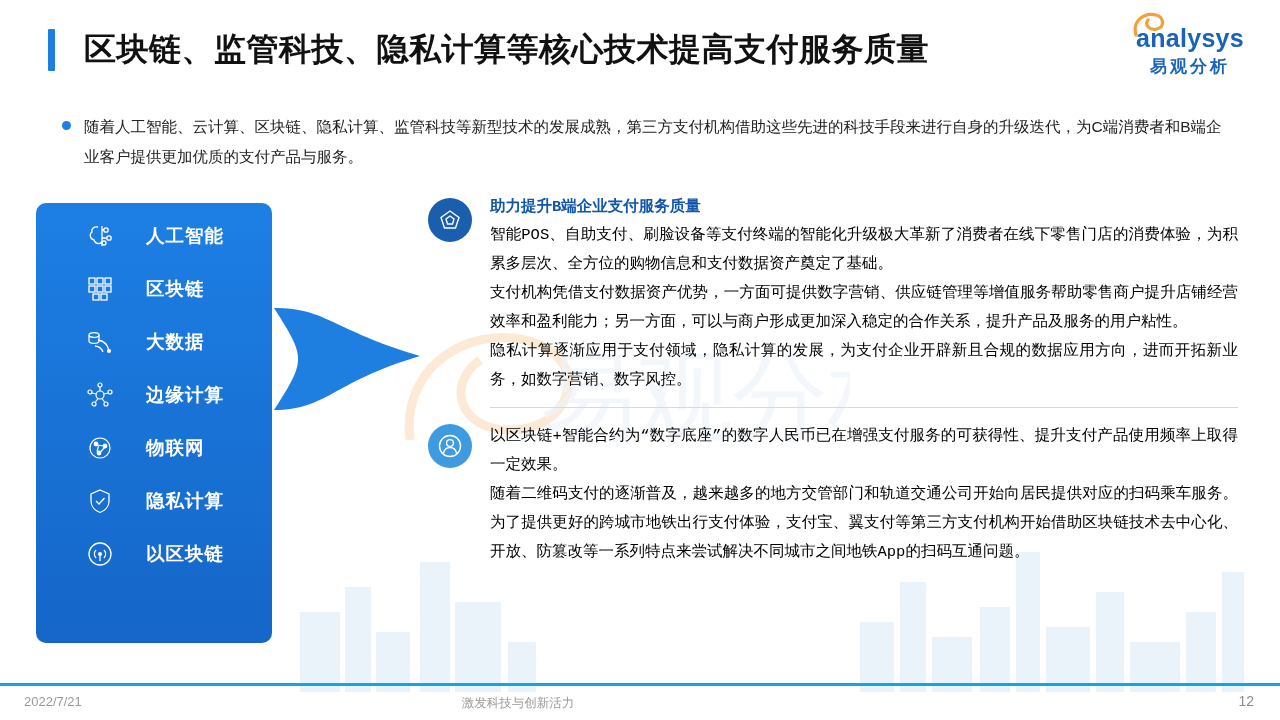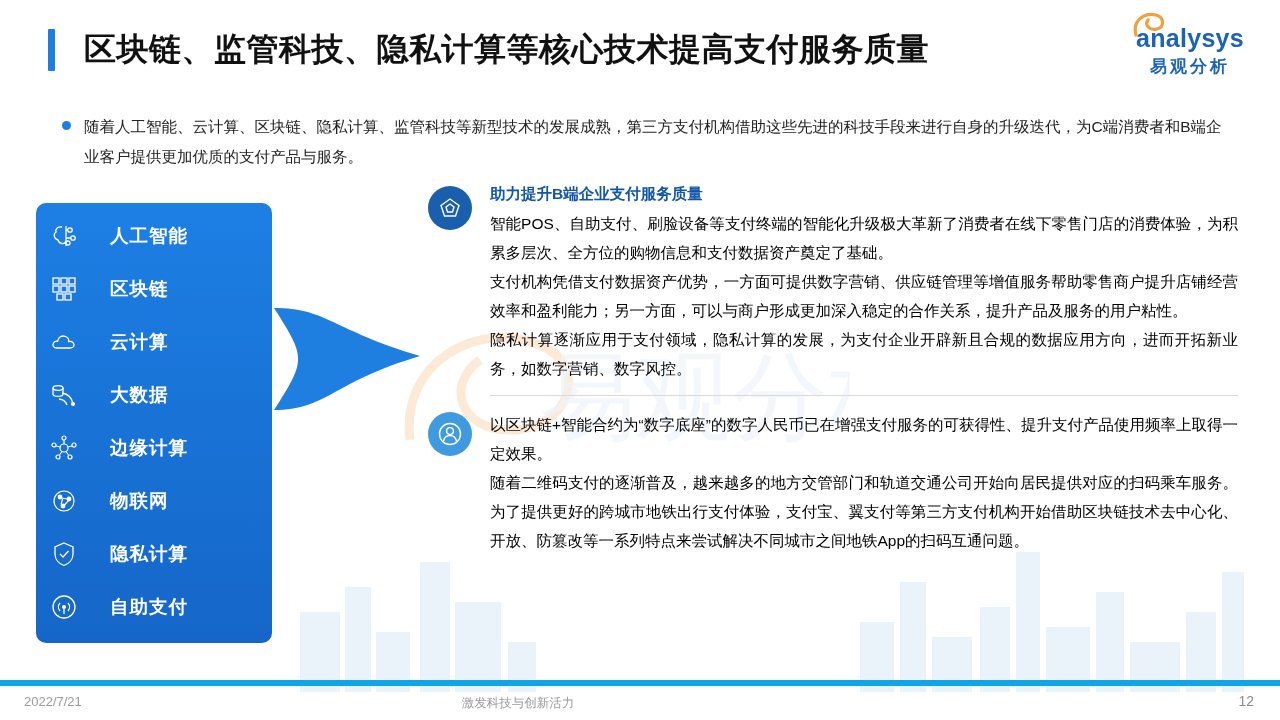--- a/index.html
+++ b/index.html
@@ -115,20 +115,21 @@
     position: absolute;
     left: 36px;
     top: 203px;
     width: 236px;
     height: 440px;
     background: linear-gradient(180deg, #1d7fe4 0%, #1566c8 100%);
     border-radius: 10px;
     z-index: 2;
     padding-top: 6px;
     box-sizing: border-box;
+    padding-left: 36px;
   }
   .tech-item {
     height: 53px;
     display: flex;
     align-items: center;
     color: #ffffff;
   }
   .tech-icon {
     width: 56px;
     display: flex;
@@ -148,23 +149,24 @@
     position: absolute;
     left: 272px;
     top: 300px;
     z-index: 2;
   }
 
   
   .content {
     position: absolute;
     left: 428px;
-    top: 184px;
+    top: 196px;
     width: 810px;
     z-index: 3;
+    font-family: Liberation Mono, monospace;
   }
   .block {
     display: flex;
     align-items: flex-start;
   }
   .block + .block {
     margin-top: 13px;
   }
   .block-icon {
     width: 44px;
@@ -198,21 +200,21 @@
     margin: 12px 0 14px 0;
   }
 
   
   .footer {
     position: absolute;
     left: 0;
     bottom: 0;
     width: 1280px;
     height: 34px;
-    border-top: 6px solid #0ea5e9;
+    border-top: 3px solid #0ea5e9;
     z-index: 4;
     background: transparent;
   }
   .footer-date {
     position: absolute;
     left: 24px;
     top: 8px;
     font-size: 13px;
     color: #9a9a9a;
   }
@@ -309,28 +311,20 @@
         <rect x="4" y="12" width="6" height="6"></rect>
           <rect x="12" y="12" width="6" height="6"></rect>
           <rect x="20" y="12" width="6" height="6"></rect>
         <rect x="8" y="20" width="6" height="6"></rect>
           <rect x="16" y="20" width="6" height="6"></rect>
       </svg>
     </div>
     <div class="tech-label">区块链</div>
   </div>
 
-  <div class="tech-item">
-    <div class="tech-icon">
-      <svg width="30" height="30" viewBox="0 0 30 30" fill="none" stroke="#ffffff" stroke-width="1.3">
-        <path d="M8,21 C4.5,21 3,18.5 4.5,16 C5.5,14.3 7.5,14 8.5,14.4 C9,10 13,8 16.5,9.5 C19,10.5 20,13 19.8,14.6 C23,13.8 26,16.5 24.8,19.3 C24.1,20.8 22.5,21 21,21 Z"></path>
-      </svg>
-    </div>
-    <div class="tech-label">云计算</div>
-  </div>
 
   <div class="tech-item">
     <div class="tech-icon">
       <svg width="30" height="30" viewBox="0 0 30 30" fill="none" stroke="#ffffff" stroke-width="1.3">
         <ellipse cx="9" cy="8" rx="5" ry="2.4"></ellipse>
         <path d="M4,8 L4,14 C4,15.4 6.2,16.4 9,16.4 C11.8,16.4 14,15.4 14,14 L14,8"></path>
         <path d="M13,13 C19,14 23,18 24,24"></path>
         <path d="M10,19 C14,19.5 17,22 18,25"></path>
         <circle cx="24" cy="24" r="1.4" fill="#ffffff"></circle>
       </svg>
@@ -378,21 +372,21 @@
 
   <div class="tech-item">
     <div class="tech-icon">
       <svg width="30" height="30" viewBox="0 0 30 30" fill="none" stroke="#ffffff" stroke-width="1.3">
         <circle cx="15" cy="15" r="11"></circle>
         <circle cx="15" cy="15" r="2" fill="#ffffff" stroke="none"></circle>
         <path d="M11,11 A6,6 0 0,0 11,19 M19,11 A6,6 0 0,1 19,19"></path>
         <path d="M15,17 L15,22"></path>
       </svg>
     </div>
-    <div class="tech-label">自助支付</div>
+    <div class="tech-label">以区块链</div>
   </div>
 
 </div>
 
 <div class="content">
 
   <div class="block">
     <div class="block-icon icon-dark">
       <svg width="24" height="24" viewBox="0 0 24 24" fill="none" stroke="#ffffff" stroke-width="1.4">
         <path d="M12,3 L21,9.5 L17.5,20 H6.5 L3,9.5 Z"></path>

